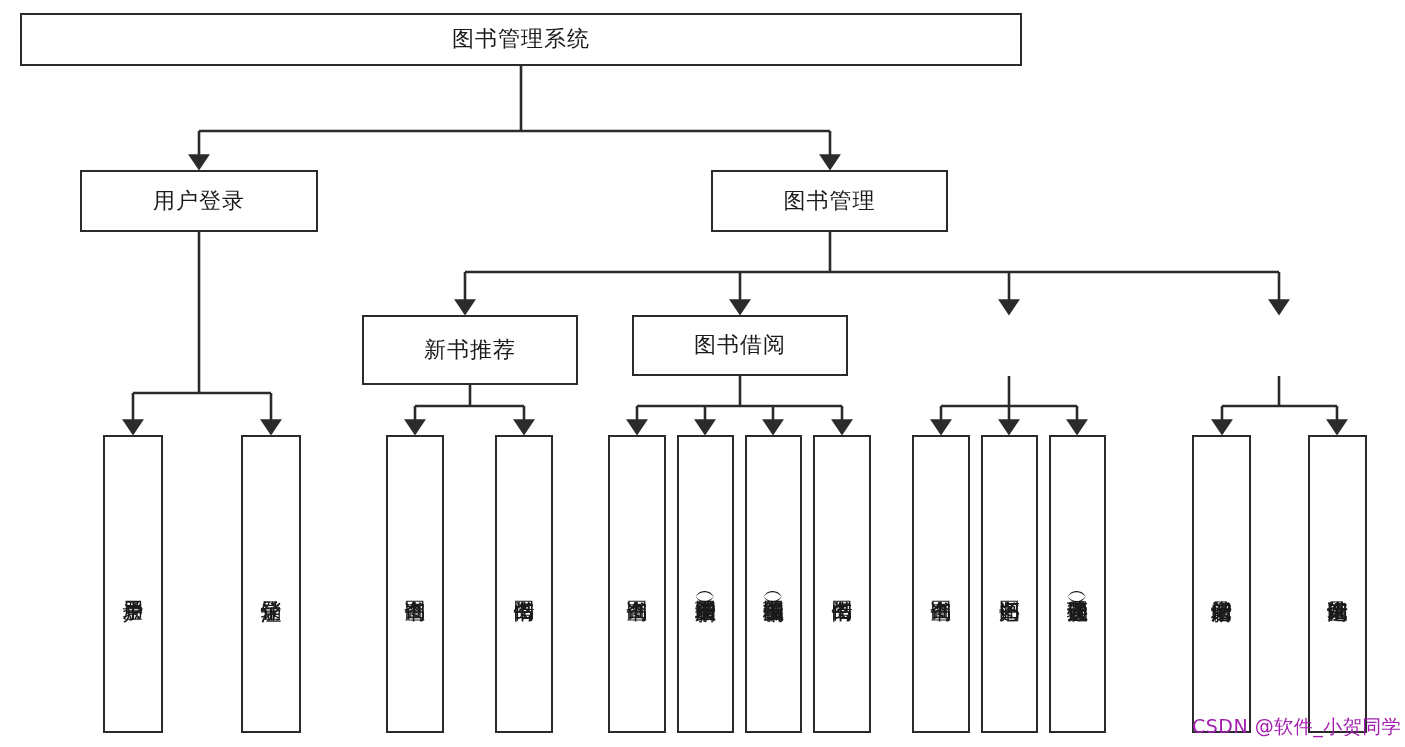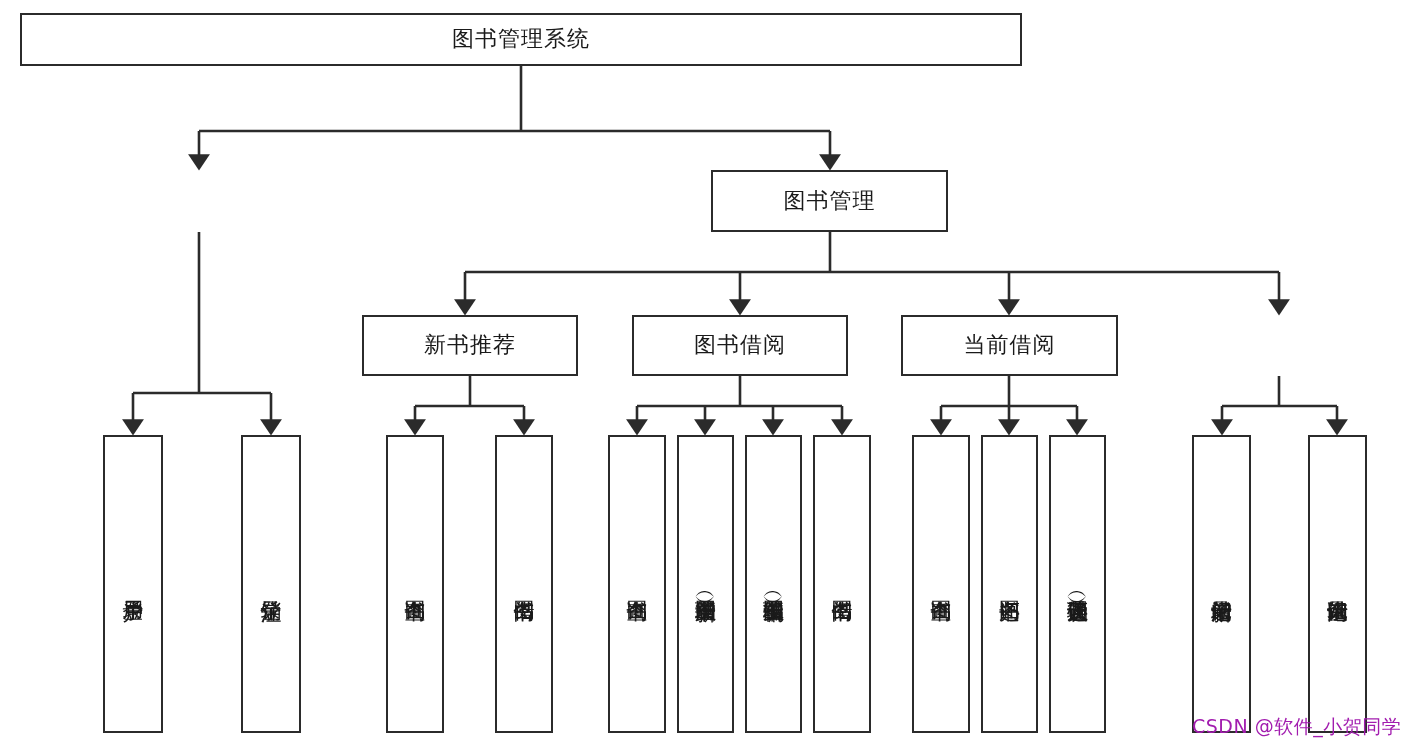--- a/index.html
+++ b/index.html
@@ -69,32 +69,32 @@
       <path d="M1222,406 L1337,406"></path>
       <path d="M1222,406 L1222,425" marker-end="url(#arrow)"></path>
       <path d="M1337,406 L1337,425" marker-end="url(#arrow)"></path>
     </g>
   </svg>
 
   <div class="node h root" style="left:20px;top:13px;width:1002px;height:53px;">
     <span>图书管理系统</span>
   </div>
 
+  <div class="node h" style="left:80px;top:170px;width:238px;height:62px;">
+    <span>用户登录</span>
+  </div>
   <div class="node h" style="left:711px;top:170px;width:237px;height:62px;">
     <span>图书管理</span>
   </div>
 
-  <div class="node h" style="left:362px;top:315px;width:216px;height:61px;">
+  <div class="node h" style="left:362px;top:315px;width:216px;height:70px;">
     <span>新书推荐</span>
   </div>
   <div class="node h" style="left:632px;top:315px;width:216px;height:61px;font-family:Liberation Serif, serif;">
     <span>图书借阅</span>
-  </div>
-  <div class="node h" style="left:901px;top:315px;width:217px;height:61px;">
-    <span>当前借阅</span>
   </div>
 
   <div class="node v" style="left:103px;top:435px;width:60px;height:298px;">
     <span class="vtext">用户登录</span>
   </div>
   <div class="node v" style="left:241px;top:435px;width:60px;height:298px;">
     <span class="vtext">注销登录</span>
   </div>
 
   <div class="node v" style="left:386px;top:435px;width:58px;height:298px;">

